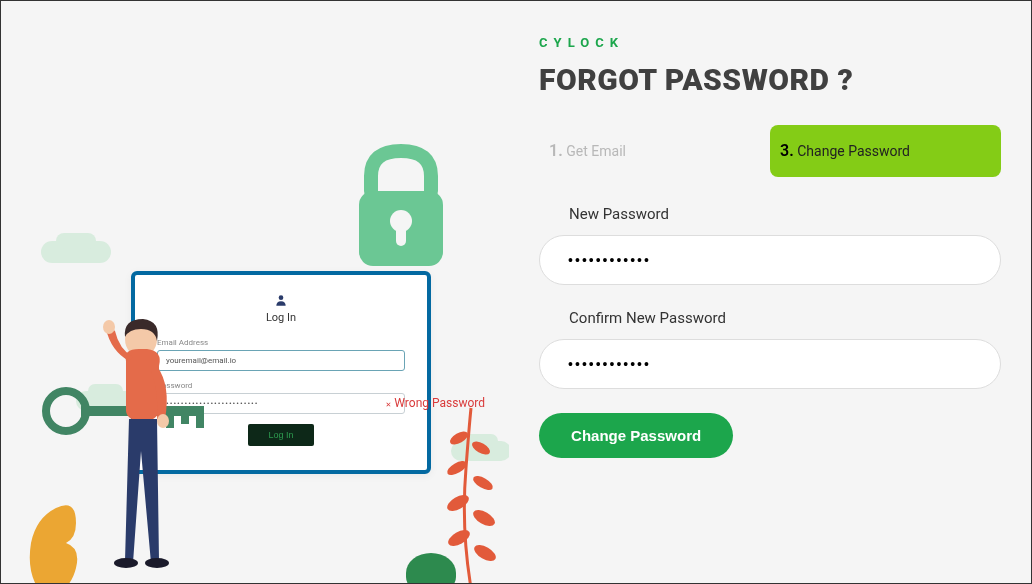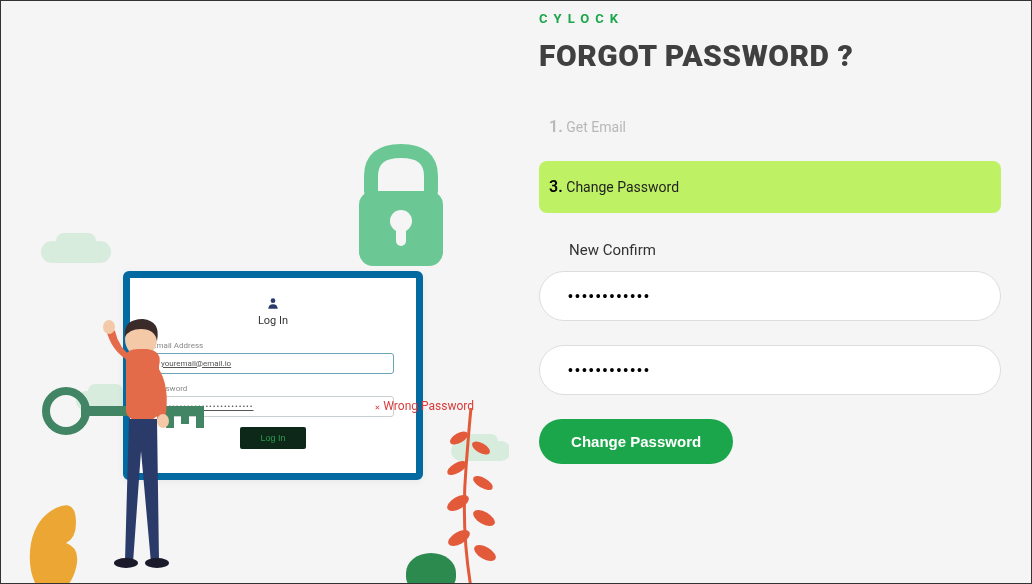--- a/index.html
+++ b/index.html
@@ -23,48 +23,47 @@
     .right-panel {
       flex: 1;
       padding: 10px 30px 20px 30px;
     }
     .brand {
       color: #1ca64c;
       font-weight: 700;
       font-size: 13px;
       letter-spacing: 6px;
       margin-bottom: 12px;
+      margin-top: 24px;
     }
     .title {
       font-size: 30px;
       font-weight: 900;
       color: #404040;
       letter-spacing: 0.5px;
       margin-bottom: 28px;
     }
     .steps {
       display: flex;
-      gap: 8px;
       margin-bottom: 28px;
-      flex-direction: column;
     }
     .step {
       flex: 1;
       padding: 14px 10px;
       font-size: 14px;
       line-height: 1.5;
       border-radius: 8px;
       color: #b8b8b8;
     }
     .step .num {
       font-size: 16px;
       font-weight: 600;
     }
     .step.active {
-      background: #bef264;
+      background: #84cc16;
       color: #222;
     }
     .step.active .num { color: #000; }
     .field-label {
       font-size: 15px;
       color: #333;
       margin-bottom: 12px;
       padding-left: 30px;
     }
     .input-field {
@@ -110,24 +109,24 @@
     
     .big-lock {
       position: absolute;
       top: 0px;
       left: 340px;
     }
     
     .login-card {
       position: absolute;
       top: 130px;
-      left: 122px;
+      left: 130px;
       width: 300px;
       background: #fff;
-      border: 7px solid #0369a1;
+      border: 4px solid #0369a1;
       border-radius: 6px;
       padding: 18px 22px 24px;
       box-shadow: 0 2px 8px rgba(0,0,0,0.05);
     }
     .card-user-icon {
       display: block;
       margin: 0 auto 4px;
       width: 14px;
       height: 14px;
       color: #2a3b6a;
@@ -144,21 +143,20 @@
       margin-bottom: 3px;
     }
     .card-input {
       width: 100%;
       border: 1px solid #6aa4b5;
       border-radius: 3px;
       padding: 5px 8px;
       font-size: 8px;
       color: #555;
       margin-bottom: 10px;
-      text-decoration: underline;
     }
     .card-input.err {
       border-color: #c8d0d4;
       letter-spacing: 1px;
     }
     .err-wrap { position: relative; }
     .err-msg {
       position: absolute;
       right: -80px;
       top: 3px;
@@ -270,20 +268,21 @@
       <div class="step">
         <span class="num">1.</span>
         <span>Get Email</span>
       </div>
       <div class="step active">
         <span class="num">3.</span>
         <span>Change Password</span>
       </div>
     </div>
 
-    <div class="field-label">New Confirm</div>
+    <div class="field-label">New Password</div>
     <input type="password" class="input-field" value="••••••••••••" style="">
 
+    <div class="field-label">Confirm New Password</div>
     <input type="password" class="input-field" value="••••••••••••" style="">
 
     <button class="btn-submit">Change Password</button>
   </div>
 </div>
 
 </body></html>

